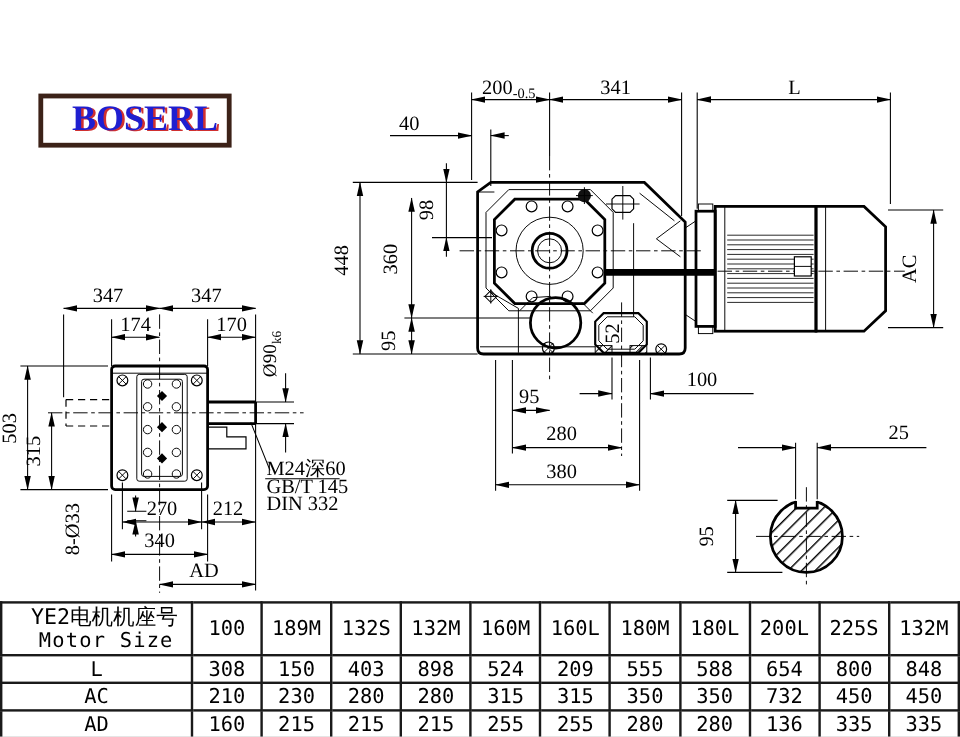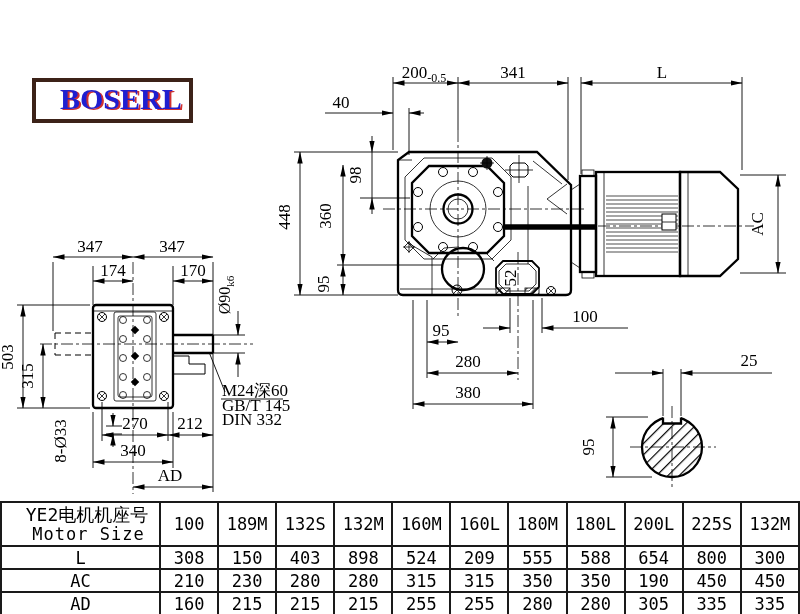--- a/index.html
+++ b/index.html
@@ -277,45 +277,45 @@
           <td>308</td>
           <td>150</td>
           <td>403</td>
           <td>898</td>
           <td>524</td>
           <td>209</td>
           <td>555</td>
           <td>588</td>
           <td>654</td>
           <td>800</td>
-          <td>300</td>
+          <td>848</td>
         </tr>
         <tr>
           <td>AC</td>
           <td>210</td>
           <td>230</td>
           <td>280</td>
           <td>280</td>
           <td>315</td>
           <td>315</td>
           <td>350</td>
           <td>350</td>
-          <td>190</td>
+          <td>732</td>
           <td>450</td>
           <td>450</td>
         </tr>
         <tr>
           <td>AD</td>
           <td>160</td>
           <td>215</td>
           <td>215</td>
           <td>215</td>
           <td>255</td>
           <td>255</td>
           <td>280</td>
           <td>280</td>
-          <td>305</td>
+          <td>136</td>
           <td>335</td>
           <td>335</td>
         </tr>
       </tbody>
     </table>
 </div>
 
 </body></html>

